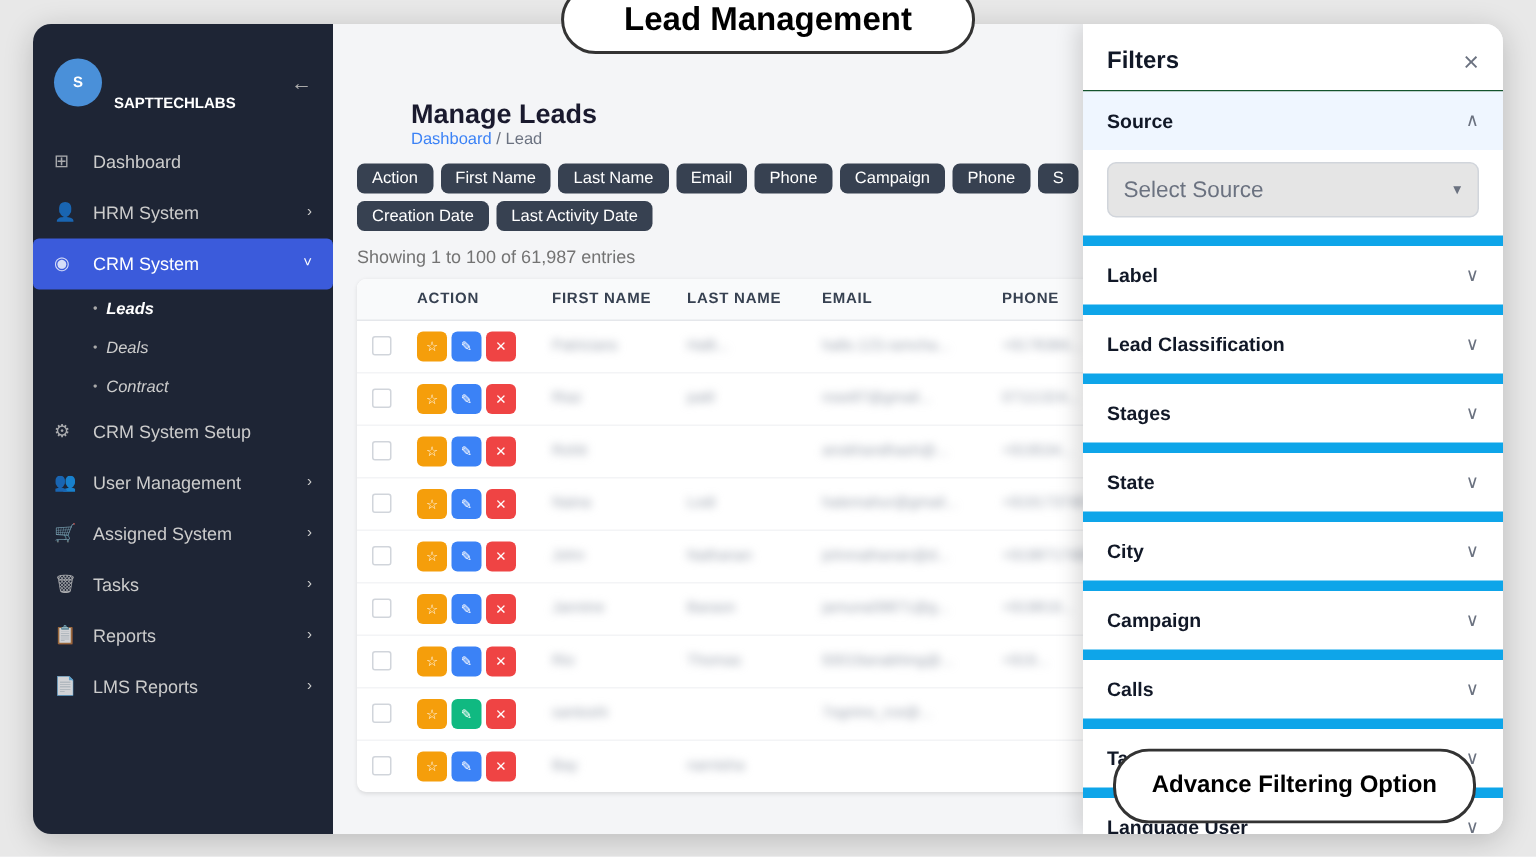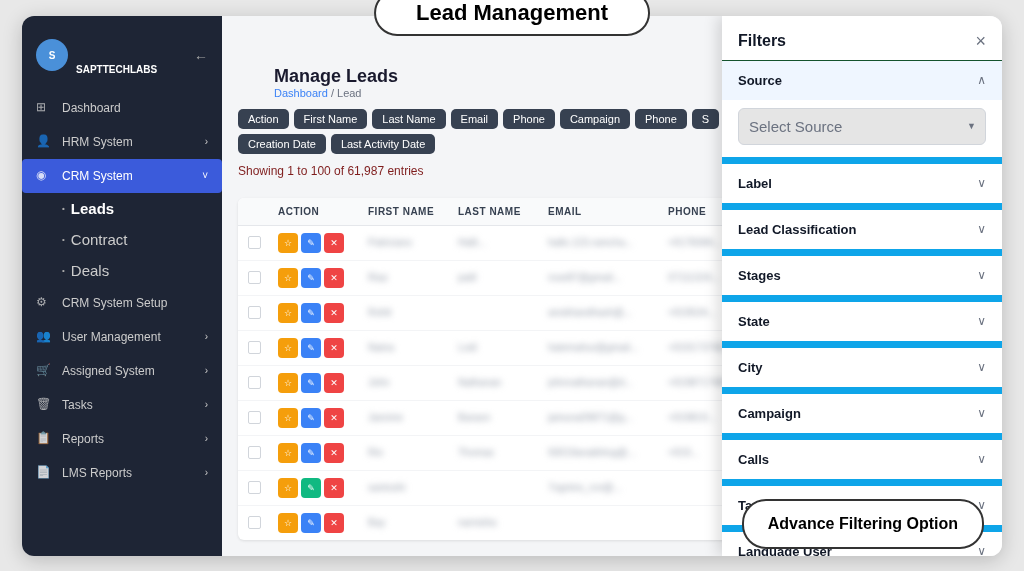--- a/index.html
+++ b/index.html
@@ -116,23 +116,24 @@
 
     .sidebar-submenu {
       padding-left: 10px;
     }
 
     .sidebar-submenu .submenu-item {
       display: flex;
       align-items: center;
       padding: 7px 14px 7px 30px;
       color: #ccc;
-      font-size: 15px;
+      font-size: 11px;
       cursor: pointer;
       gap: 6px;
+      font-style: italic;
     }
 
     .submenu-item.active {
       color: white;
       font-weight: 600;
     }
 
     .submenu-item::before {
       content: '•';
       font-size: 8px;
@@ -189,22 +190,22 @@
       background: #374151;
       color: white;
       padding: 4px 10px;
       border-radius: 5px;
       font-size: 11px;
       cursor: pointer;
     }
 
     .showing-text {
       font-size: 12px;
-      color: #7f1d1d;
-      margin-bottom: 20px;
+      color: #737373;
+      margin-bottom: 8px;
     }
 
     
     .data-table {
       background: white;
       border-radius: 6px;
       overflow: hidden;
       box-shadow: 0 1px 3px rgba(0,0,0,0.1);
     }
 
@@ -428,24 +429,24 @@
       <span class="item-icon">◉</span>
       <span>CRM System</span>
       <span class="arrow">˅</span>
     </div>
 
     <div class="sidebar-submenu">
       <div class="submenu-item active">
         <span>Leads</span>
       </div>
       <div class="submenu-item">
+        <span>Deals</span>
+      </div>
+      <div class="submenu-item">
         <span>Contract</span>
-      </div>
-      <div class="submenu-item">
-        <span>Deals</span>
       </div>
     </div>
 
     <div class="sidebar-item">
       <span class="item-icon">⚙</span>
       <span>CRM System Setup</span>
     </div>
 
     <div class="sidebar-item">
       <span class="item-icon">👥</span>

